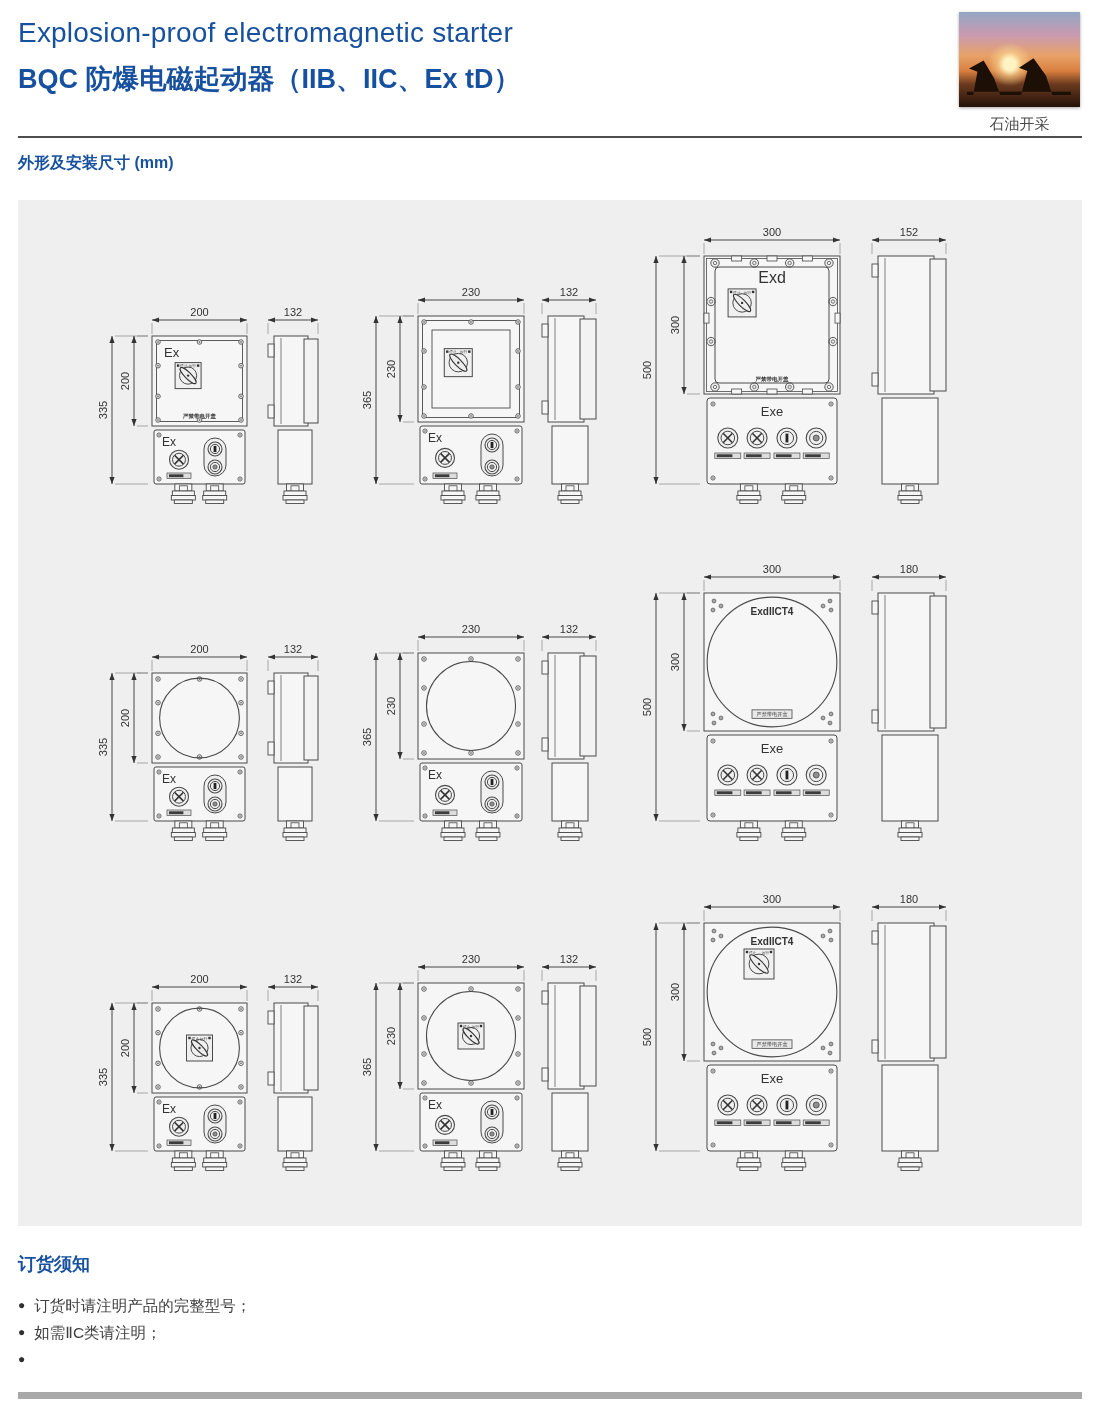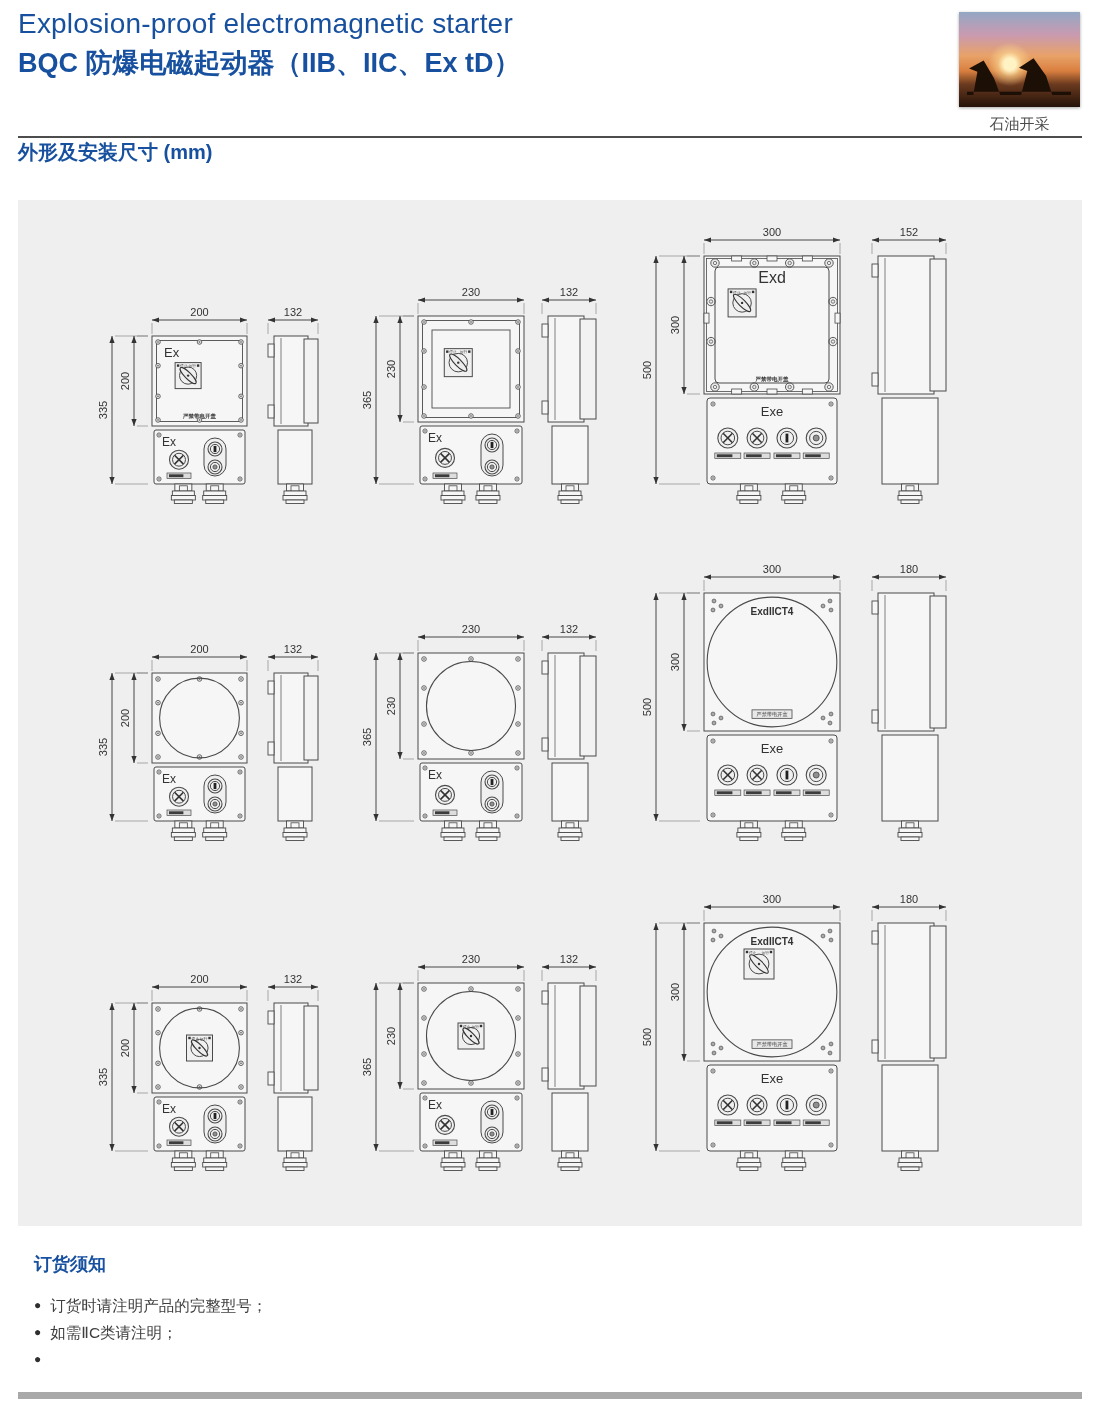--- a/index.html
+++ b/index.html
@@ -1,43 +1,43 @@
 <!DOCTYPE html>
 <html><head>
 <meta charset="utf-8">
 <style>
   html,body{margin:0;padding:0;background:#fff;}
   body{width:1100px;height:1401px;position:relative;font-family:"Liberation Sans",sans-serif;overflow:hidden;}
-  .titles{position:absolute;left:18px;top:8px;}
+  .titles{position:absolute;left:18px;top:17px;}
   .title-en{font-size:28px;color:#17509e;letter-spacing:.2px;}
-  .title-zh{font-size:27px;font-weight:bold;color:#17509e;margin-top:5px;}
+  .title-zh{font-size:27px;font-weight:bold;color:#17509e;margin-top:12px;}
   .industries{position:absolute;top:12px;right:20px;display:flex;gap:6px;}
   .industry{width:121px;}
   .photo{position:relative;width:121px;height:95px;overflow:hidden;box-shadow:0 1px 3px rgba(0,0,0,.35);}
   .cap{text-align:center;font-size:15px;color:#4a4a4a;margin-top:8px;}
   .img-oil{background:
     radial-gradient(circle at 42% 55%, #fff3c4 0 6px, rgba(255,220,150,.55) 12px, rgba(255,200,120,0) 22px),
     linear-gradient(180deg,#93a7c4 0%,#c99ab0 24%,#e8a268 46%,#d97f3f 62%,#6b3a1f 76%,#241209 100%);}
   .img-oil::after{content:"";position:absolute;left:8px;bottom:12px;width:104px;height:40px;background:#1c0f06;
     clip-path:polygon(0 100%,6% 100%,10% 42%,2% 34%,16% 14%,26% 58%,32% 100%,52% 100%,58% 40%,50% 32%,64% 8%,76% 52%,82% 100%,100% 100%,100% 92%,0 92%);}
   .img-chem{background:
     radial-gradient(ellipse at 50% 88%, rgba(255,190,90,.95) 0 14%, rgba(255,160,60,.45) 34%, rgba(255,160,60,0) 60%),
     linear-gradient(180deg,#4a5f8a 0%,#3c4e78 30%,#59658c 55%,#b2762f 82%,#8a5a20 100%);}
   .img-chem::after{content:"";position:absolute;left:14px;top:16px;width:5px;height:52px;background:#2c3650;
     box-shadow:18px 8px 0 #313b56,36px -4px 0 #2c3650,54px 10px 0 #343e5a,72px 2px 0 #2c3650,90px 12px 0 #313b56;}
   .img-navy{background:
     linear-gradient(180deg,#b9d0e6 0%,#6f9ec9 18%,#2e6db5 36%,#1f5796 58%,#3f7ab8 76%,#d9e6f0 90%,#eef4f8 100%);}
   .img-navy::after{content:"";position:absolute;left:28px;top:34px;width:62px;height:36px;background:#97a1a8;
     clip-path:polygon(18% 0,62% 8%,100% 48%,78% 100%,0 78%,12% 38%);box-shadow:0 0 0 1px rgba(60,70,80,.45);}
   .divider{position:absolute;top:136px;left:18px;right:18px;border-top:2px solid #4d4d4d;}
-  .section-title{position:absolute;top:139px;left:18px;font-size:20px;font-weight:bold;color:#17509e;}
+  .section-title{position:absolute;top:153px;left:18px;font-size:16px;font-weight:bold;color:#17509e;}
   .panel{position:absolute;top:200px;left:18px;width:1064px;height:1026px;background:#efefef;}
   .drow{display:flex;align-items:flex-end;gap:20px;padding-left:72px;}
   .drow1{height:312px;}.drow2{height:337px;}.drow3{height:330px;}
-  .notes{position:absolute;top:1252px;left:34px;right:18px;}
+  .notes{position:absolute;top:1252px;left:18px;right:18px;}
   .notes-title{font-size:18px;font-weight:bold;color:#17509e;margin:0 0 16px 0;}
   .note{display:flex;align-items:flex-start;font-size:15.5px;color:#3f3f3f;line-height:27px;}
   .note .b{font-size:12px;margin-right:9px;line-height:27px;color:#2f2f2f;}
   .footer-bar{position:absolute;top:1392px;left:18px;width:1064px;height:7px;background:#a9a9a9;}
 </style>
 </head>
 <body>
 
 <div class="titles">
   <div class="title-en">Explosion-proof electromagnetic starter</div>

